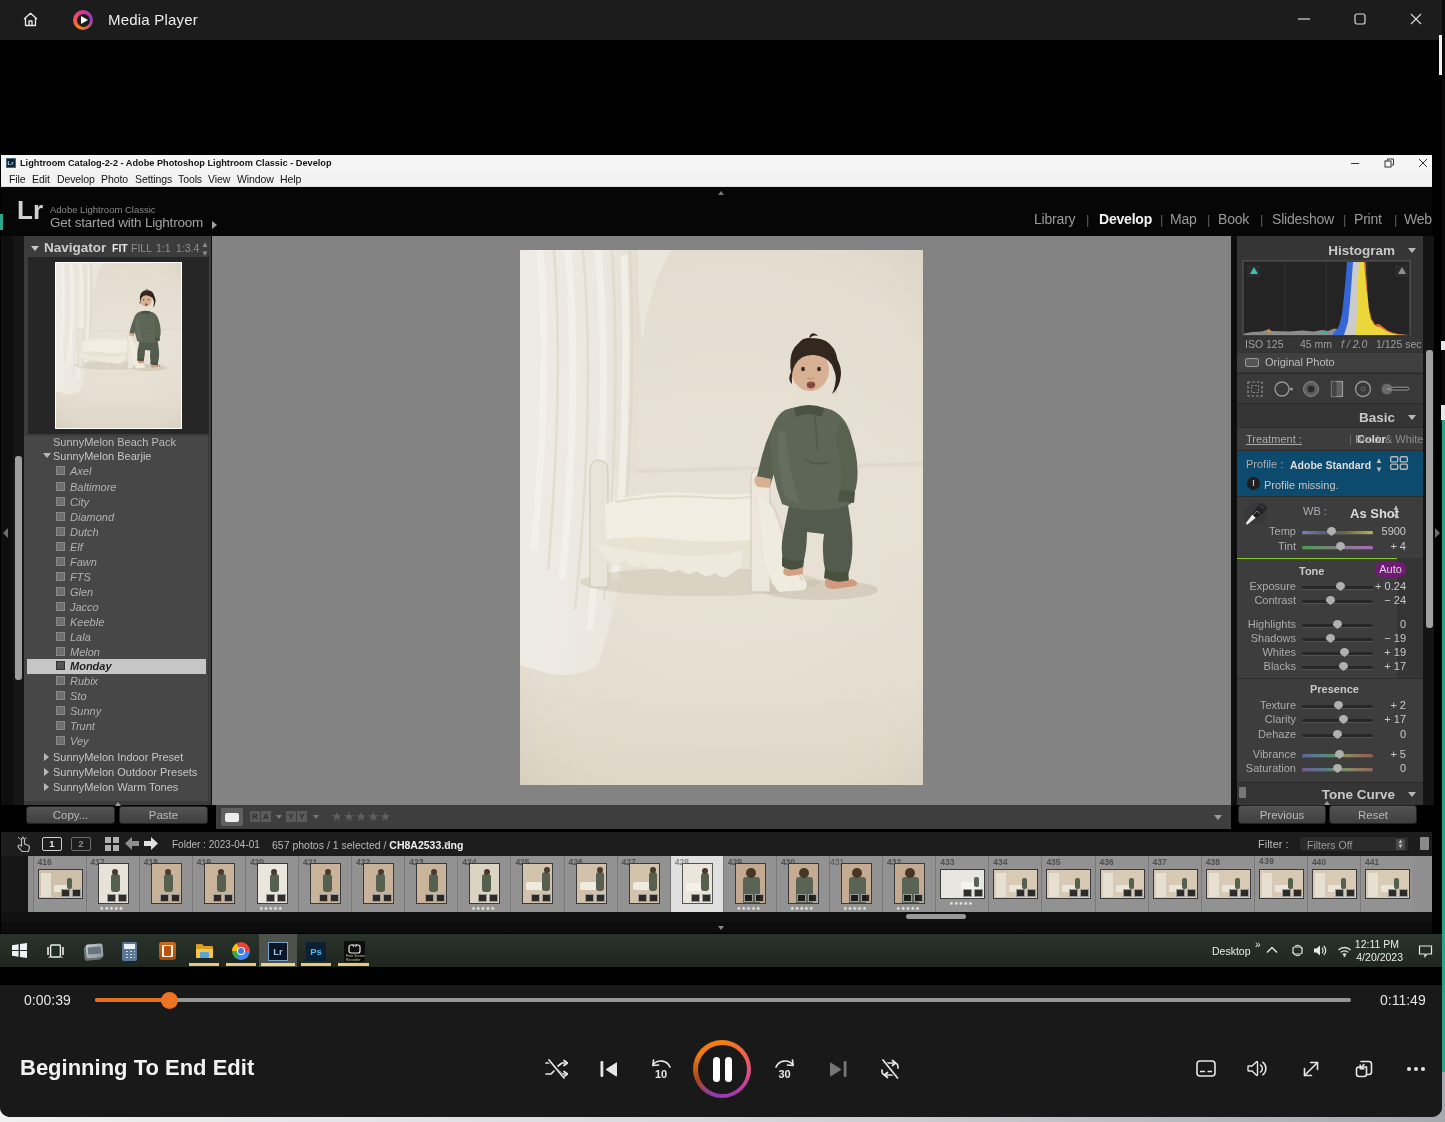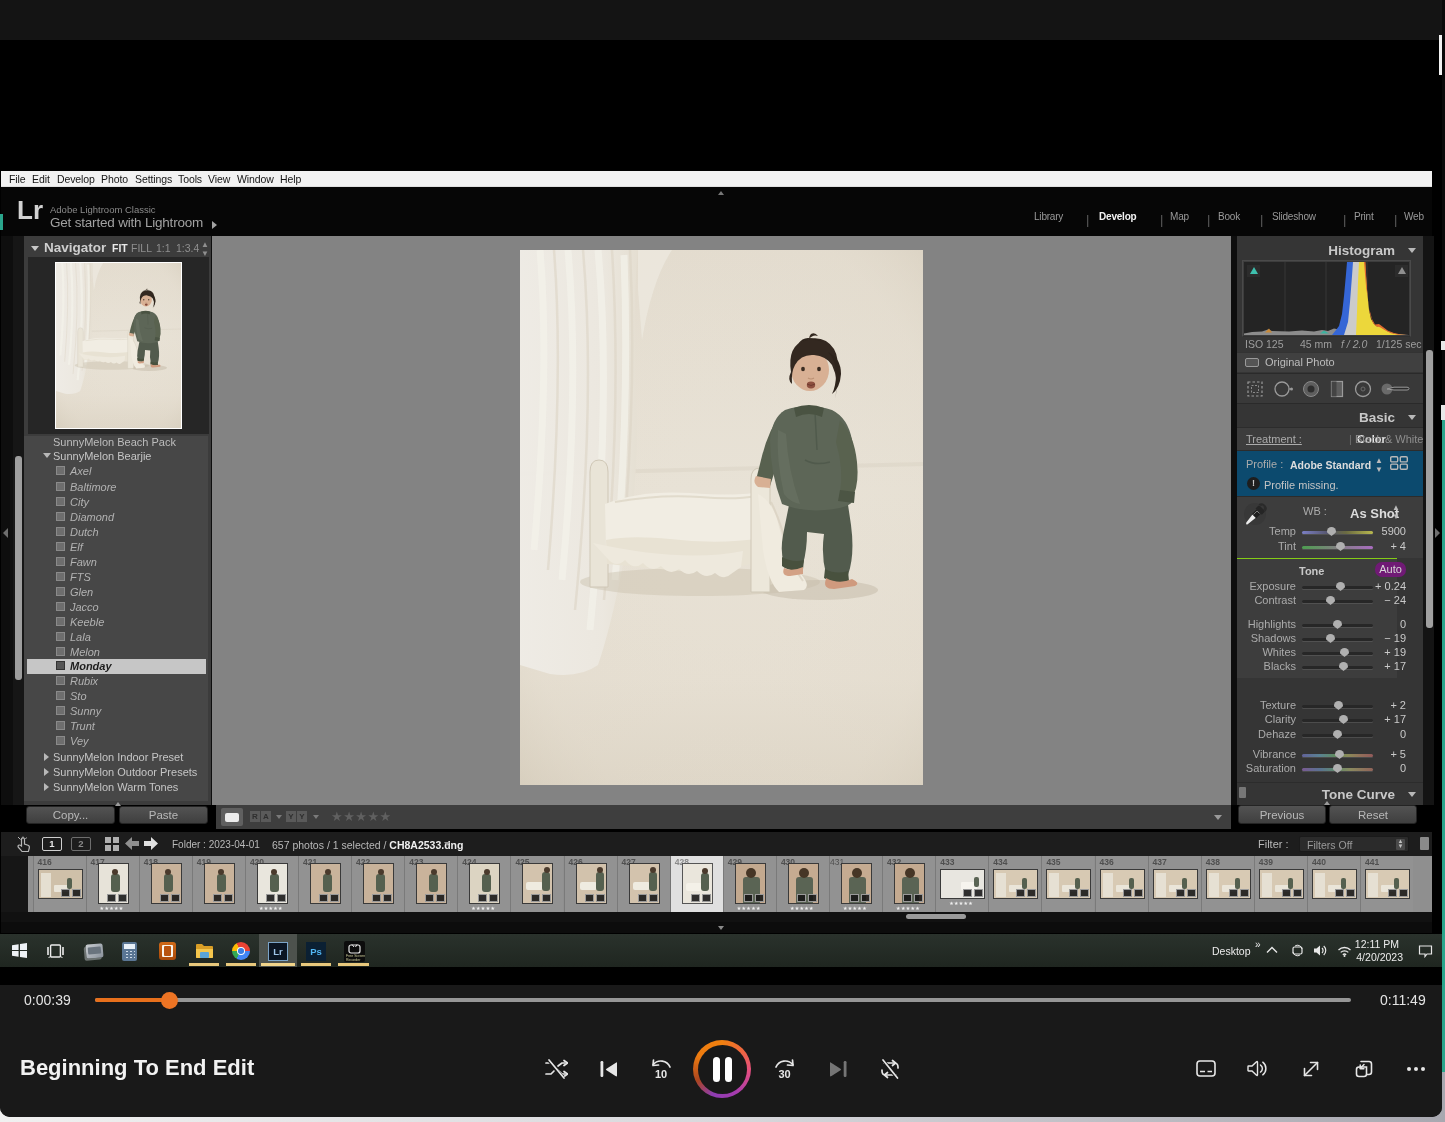--- a/index.html
+++ b/index.html
@@ -7,21 +7,21 @@
 #root { position:absolute; top:0; left:0; width:1445px; height:1122px; }
 .abs { position:absolute; }
 .t { position:absolute; white-space:nowrap; }
 #mpwin { position:absolute; top:0; left:0; width:1442px; height:1117px; background:#141414; border-radius:0 0 10px 10px; overflow:hidden; }
 #mptitle { position:absolute; top:0; left:0; width:100%; height:40px; background:#1c1c1c; }
 #mptitle .txt { position:absolute; left:108px; top:11px; font-size:15px; color:#ededed; letter-spacing:0.2px; }
 #video { position:absolute; top:40px; left:0; width:1442px; height:945px; background:#000; }
 #controls { position:absolute; top:985px; left:0; width:1442px; height:132px; background:#191919; }
 
 .lrmenu span { color:#141414; font-size:10.5px; letter-spacing:-0.1px; margin-right:0; position:absolute; top:2px; }
-.mod { position:absolute; top:0; font-size:10px; color:#9a9a9a; font-weight:700; letter-spacing:-0.2px; }
+.mod { position:absolute; top:0; font-size:14px; color:#9a9a9a; font-weight:700; letter-spacing:-0.2px; }
 .modsep { position:absolute; top:1px; font-size:13px; color:#5c5c5c; font-weight:400; }
 .pitem { position:absolute; font-size:11px; font-style:italic; color:#b2b2b2; }
 .licon { position:absolute; width:9px; height:9px; background:#6e6e6e; border:1px solid #8a8a8a; }
 .btn { position:absolute; background:linear-gradient(#535353,#3f3f3f); border:1px solid #242424; border-radius:3px; color:#b8b8b8; font-size:11.5px; text-align:center; }
 .tri-r { width:0;height:0;border-left:5px solid #b0b0b0;border-top:4px solid transparent;border-bottom:4px solid transparent; }
 .tri-d { width:0;height:0;border-top:5px solid #b0b0b0;border-left:4px solid transparent;border-right:4px solid transparent; }
 </style>
 </head>
 <body>
 <div id="root">
@@ -96,20 +96,38 @@
 
         <ellipse cx="283" cy="119" rx="1.9" ry="2.3" fill="#3a2c22"></ellipse>
         <ellipse cx="299" cy="119" rx="1.9" ry="2.3" fill="#3a2c22"></ellipse>
         <path d="M288 128 Q291 130 294 128" stroke="#bb9074" stroke-width="1.2" fill="none"></path>
         <ellipse cx="291" cy="135" rx="4.2" ry="3.4" fill="#8d4f3f"></ellipse>
         <path d="M287 134 Q291 137 295 134" stroke="#6e3a2e" stroke-width="1" fill="none"></path>
       </g>
     </defs>
   </svg>
   <div id="mpwin">
+    <div id="mptitle">
+      <svg class="abs" style="left:22px;top:11px" width="17" height="17" viewBox="0 0 17 17">
+          <path d="M2 8 L8.5 2.2 L15 8 M3.5 7 V14.5 H13.5 V7 M7 14.5 V10 H10 V14.5" fill="none" stroke="#e8e8e8" stroke-width="1.3" stroke-linejoin="round"></path>
+        </svg>
+      <div class="abs" style="left:73px;top:10px;width:20px;height:20px;border-radius:50%;background:conic-gradient(from 200deg,#f5821e,#e93e7c,#8e3cc0,#f5821e);"></div>
+      <div class="abs" style="left:76.5px;top:13.5px;width:13px;height:13px;border-radius:50%;background:#1c1c1c;"></div>
+      <div class="abs" style="left:81px;top:15.5px;width:0;height:0;border-left:7px solid #fff;border-top:4.5px solid transparent;border-bottom:4.5px solid transparent;"></div>
+      <div class="txt">Media Player</div>
+      <svg class="abs" style="left:1297px;top:12px" width="14" height="14" viewBox="0 0 14 14">
+          <path d="M1 7 H13" stroke="#d8d8d8" stroke-width="1.2"></path>
+        </svg>
+      <svg class="abs" style="left:1353px;top:12px" width="14" height="14" viewBox="0 0 14 14">
+          <rect x="2" y="2" width="10" height="10" rx="2" fill="none" stroke="#d8d8d8" stroke-width="1.2"></rect>
+        </svg>
+      <svg class="abs" style="left:1409px;top:12px" width="14" height="14" viewBox="0 0 14 14">
+          <path d="M2 2 L12 12 M12 2 L2 12" stroke="#d8d8d8" stroke-width="1.2"></path>
+        </svg>
+    </div>
     <div id="video"></div>
     <div id="controls">
 
       <div class="t" style="left:24px;top:7px;font-size:14px;color:#e4e4e4;">0:00:39</div>
       <div class="abs" style="left:95px;top:13px;width:1256px;height:4px;background:#969696;border-radius:2px;"></div>
       <div class="abs" style="left:95px;top:13px;width:75px;height:4px;background:#e8701c;border-radius:2px;"></div>
       <div class="abs" style="left:161px;top:7px;width:17px;height:17px;border-radius:50%;background:#ed7424;"></div>
       <div class="t" style="left:1380px;top:7px;font-size:14px;color:#e4e4e4;">0:11:49</div>
 
       <div class="t" style="left:20px;top:70px;font-size:22px;font-weight:700;color:#f2f2f2;">Beginning To End Edit</div>
@@ -177,20 +195,34 @@
       </svg>
 
       <svg class="abs" style="left:1406px;top:81px" width="20" height="6" viewBox="0 0 20 6">
         <circle cx="3" cy="3" r="2" fill="#e6e6e6"></circle>
           <circle cx="10" cy="3" r="2" fill="#e6e6e6"></circle>
           <circle cx="17" cy="3" r="2" fill="#e6e6e6"></circle>
       </svg>
     </div>
   </div>
 
+  <div class="abs" style="left:1px;top:155px;width:1431px;height:16px;background:#f5f5f5;">
+    <div class="abs" style="left:4.5px;top:3px;width:10px;height:10px;background:#0d2331;border:1px solid #4a6b80;color:#bcd6e8;font-size:6px;text-align:center;line-height:8px;font-weight:700;">Lr</div>
+    <div class="t" style="left:19px;top:2.5px;font-size:9.2px;color:#141414;font-weight:600;letter-spacing:0;">Lightroom Catalog-2-2 - Adobe Photoshop Lightroom Classic - Develop</div>
+    <svg class="abs" style="left:1349px;top:4px" width="10" height="9" viewBox="0 0 10 9">
+        <path d="M1 4.5 H9" stroke="#333" stroke-width="1"></path>
+      </svg>
+    <svg class="abs" style="left:1383px;top:3px" width="10" height="10" viewBox="0 0 10 10">
+        <rect x="1" y="3" width="6" height="6" fill="none" stroke="#333" stroke-width="1"></rect>
+        <path d="M3.5 3 V1 H9.5 V7 H7.5" fill="none" stroke="#333" stroke-width="1"></path>
+      </svg>
+    <svg class="abs" style="left:1417px;top:3px" width="10" height="10" viewBox="0 0 10 10">
+        <path d="M1 1 L9 9 M9 1 L1 9" stroke="#333" stroke-width="1"></path>
+      </svg>
+  </div>
 
   <div class="abs lrmenu" style="left:1px;top:171px;width:1431px;height:16px;background:#f2f2f2;border-bottom:1px solid #e0e0e0;">
     <span style="left:8px;">File</span>
       <span style="left:31px;">Edit</span>
       <span style="left:56px;">Develop</span>
       <span style="left:100px;">Photo</span>
       <span style="left:134px;">Settings</span>
       <span style="left:177px;">Tools</span>
       <span style="left:207px;">View</span>
       <span style="left:236px;">Window</span>
@@ -403,20 +435,23 @@
       <div class="t" style="left:66px;top:8px;">WB :</div>
       <div class="t" style="left:113px;top:9px;color:#dcdcdc;font-weight:700;font-size:13px;">As Shot</div>
       <div class="t" style="left:155px;top:6px;font-size:8px;color:#bbb;">▲<br>▼</div>
     </div>
 
     <div class="abs" style="left:0;top:322px;width:160px;height:120px;background:#3d3d3d;border-top:1px solid #84cc16;">
       <div class="t" style="left:62px;top:6px;color:#c8c8c8;font-weight:700;">Tone</div>
       <div class="abs" style="left:138px;top:3px;width:31px;height:15px;background:#701a75;border-radius:7px;color:#d8d8d8;font-size:11px;text-align:center;line-height:15px;">Auto</div>
     </div>
 
+    <div class="abs" style="left:0;top:442px;width:186px;height:104px;background:#3d3d3d;border-top:1px solid #2c2c2c;">
+      <div class="t" style="left:73px;top:4px;color:#c8c8c8;font-weight:700;">Presence</div>
+    </div>
     <div class="t" style="left:0;top:289px;width:59px;text-align:right;">Temp</div>
     <div class="abs" style="left:65px;top:295px;width:71px;height:3px;border-radius:1.5px;background:linear-gradient(90deg,#7b7fc4,#54546a 38%,#6b6b42 62%,#b8b84e);box-shadow:0 1px 0 rgba(120,120,120,0.35);"></div>
     <div class="abs" style="left:90px;top:291px;width:9px;height:9px;background:#b0b0b0;border-radius:50% 50% 50% 50%;clip-path:polygon(0 0,100% 0,100% 62%,50% 100%,0 62%);"></div>
     <div class="t" style="left:136px;top:289px;width:33px;text-align:right;color:#cacaca;">5900</div>
     <div class="t" style="left:0;top:304px;width:59px;text-align:right;">Tint</div>
     <div class="abs" style="left:65px;top:310px;width:71px;height:3px;border-radius:1.5px;background:linear-gradient(90deg,#4d9e50,#808080 48%,#a86cc0);box-shadow:0 1px 0 rgba(120,120,120,0.35);"></div>
     <div class="abs" style="left:99px;top:306px;width:9px;height:9px;background:#b0b0b0;border-radius:50% 50% 50% 50%;clip-path:polygon(0 0,100% 0,100% 62%,50% 100%,0 62%);"></div>
     <div class="t" style="left:136px;top:304px;width:33px;text-align:right;color:#cacaca;">+ 4</div>
     <div class="t" style="left:0;top:344px;width:59px;text-align:right;">Exposure</div>
     <div class="abs" style="left:65px;top:350px;width:71px;height:3px;border-radius:1.5px;background:#272727;box-shadow:0 1px 0 rgba(120,120,120,0.35);"></div>
@@ -744,21 +779,21 @@
         <div class="t" style="left:4px;top:1px;font-size:8.5px;font-weight:700;color:#4f4f4f;">438</div>
         <div class="abs" style="left:4px;top:13px;width:45px;height:30px;background:#d8cab4;border:1px solid #3a3a3a;overflow:hidden;">
             <div class="abs" style="left:2px;top:3px;width:10px;height:24px;background:#e9e4d8;opacity:0.85;"></div>
             <div class="abs" style="left:15px;top:15px;width:15px;height:7px;background:#eae5d9;border-radius:1px;"></div>
             <div class="abs" style="left:28px;top:8px;width:5px;height:11px;background:#55604f;border-radius:2px;"></div>
             <div class="abs" style="left:22px;top:19px;width:9px;height:8px;background:rgba(20,20,20,0.88);border:1px solid #9a9a9a;"></div>
             <div class="abs" style="left:33px;top:19px;width:9px;height:8px;background:rgba(20,20,20,0.88);border:1px solid #9a9a9a;"></div>
           </div>
       </div>
       <div class="abs" style="left:1252.8px;top:0;width:53.1px;height:56px;background:#929292;border-left:1px solid #7a7a7a;">
-        <div class="t" style="left:4px;top:1px;font-size:8.5px;font-weight:700;color:#4f4f4f;">439</div>
+        <div class="t" style="left:4px;top:1px;font-size:8.5px;font-weight:700;color:#4f4f4f;font-family:Liberation Mono, monospace;">439</div>
         <div class="abs" style="left:4px;top:13px;width:45px;height:30px;background:#d7c9b3;border:1px solid #3a3a3a;overflow:hidden;">
             <div class="abs" style="left:2px;top:3px;width:10px;height:24px;background:#e9e4d8;opacity:0.85;"></div>
             <div class="abs" style="left:15px;top:15px;width:15px;height:7px;background:#eae5d9;border-radius:1px;"></div>
             <div class="abs" style="left:28px;top:8px;width:5px;height:11px;background:#55604f;border-radius:2px;"></div>
             <div class="abs" style="left:22px;top:19px;width:9px;height:8px;background:rgba(20,20,20,0.88);border:1px solid #9a9a9a;"></div>
             <div class="abs" style="left:33px;top:19px;width:9px;height:8px;background:rgba(20,20,20,0.88);border:1px solid #9a9a9a;"></div>
           </div>
       </div>
       <div class="abs" style="left:1305.9px;top:0;width:53.1px;height:56px;background:#929292;border-left:1px solid #7a7a7a;">
         <div class="t" style="left:4px;top:1px;font-size:8.5px;font-weight:700;color:#4f4f4f;">440</div>

